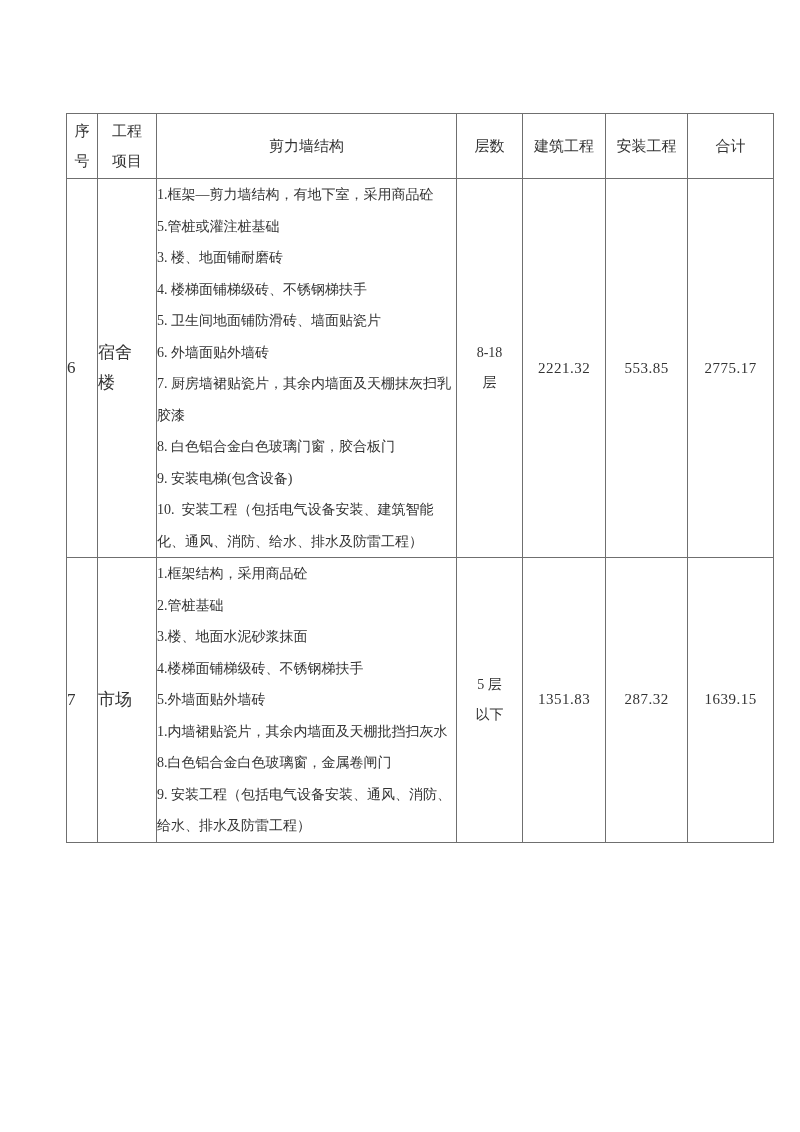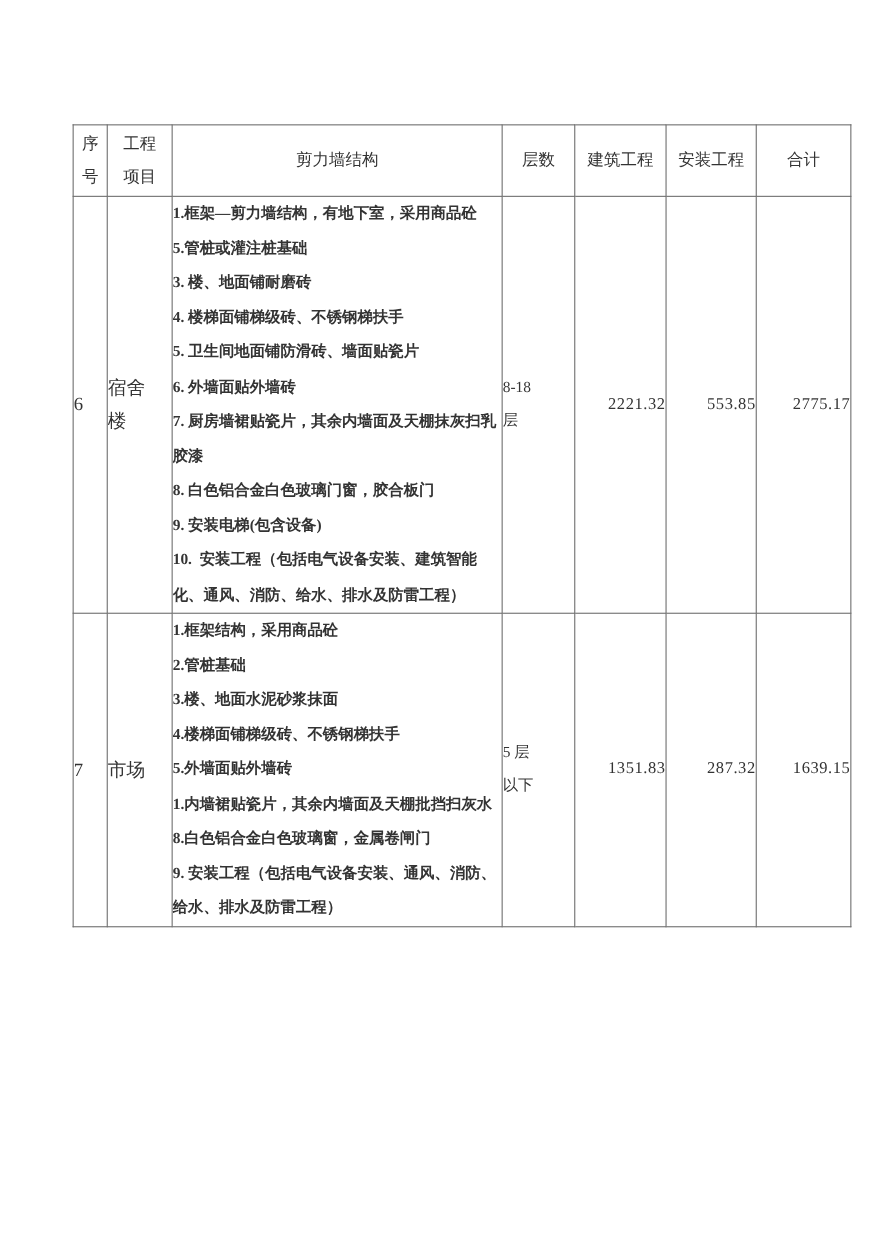--- a/index.html
+++ b/index.html
@@ -62,31 +62,31 @@
     line-height: 30px;
   }
   td.c-overview {
     vertical-align: middle;
     font-size: 14px;
     padding: 2px 2px 2px 5px;
   }
   td.c-overview .ov-line {
     line-height: 31.5px;
     white-space: pre-wrap;
-    font-weight: bold;
   }
   td.c-floors {
+    text-align: center;
     vertical-align: middle;
     font-size: 14px;
   }
   td.c-floors .fline {
     line-height: 30px;
   }
   td.c-num {
-    text-align: right;
+    text-align: center;
     vertical-align: middle;
     font-size: 15px;
     letter-spacing: 0.5px;
   }
 </style>
 </head>
 <body>
 
 <div class="page">
   <table class="summary">

